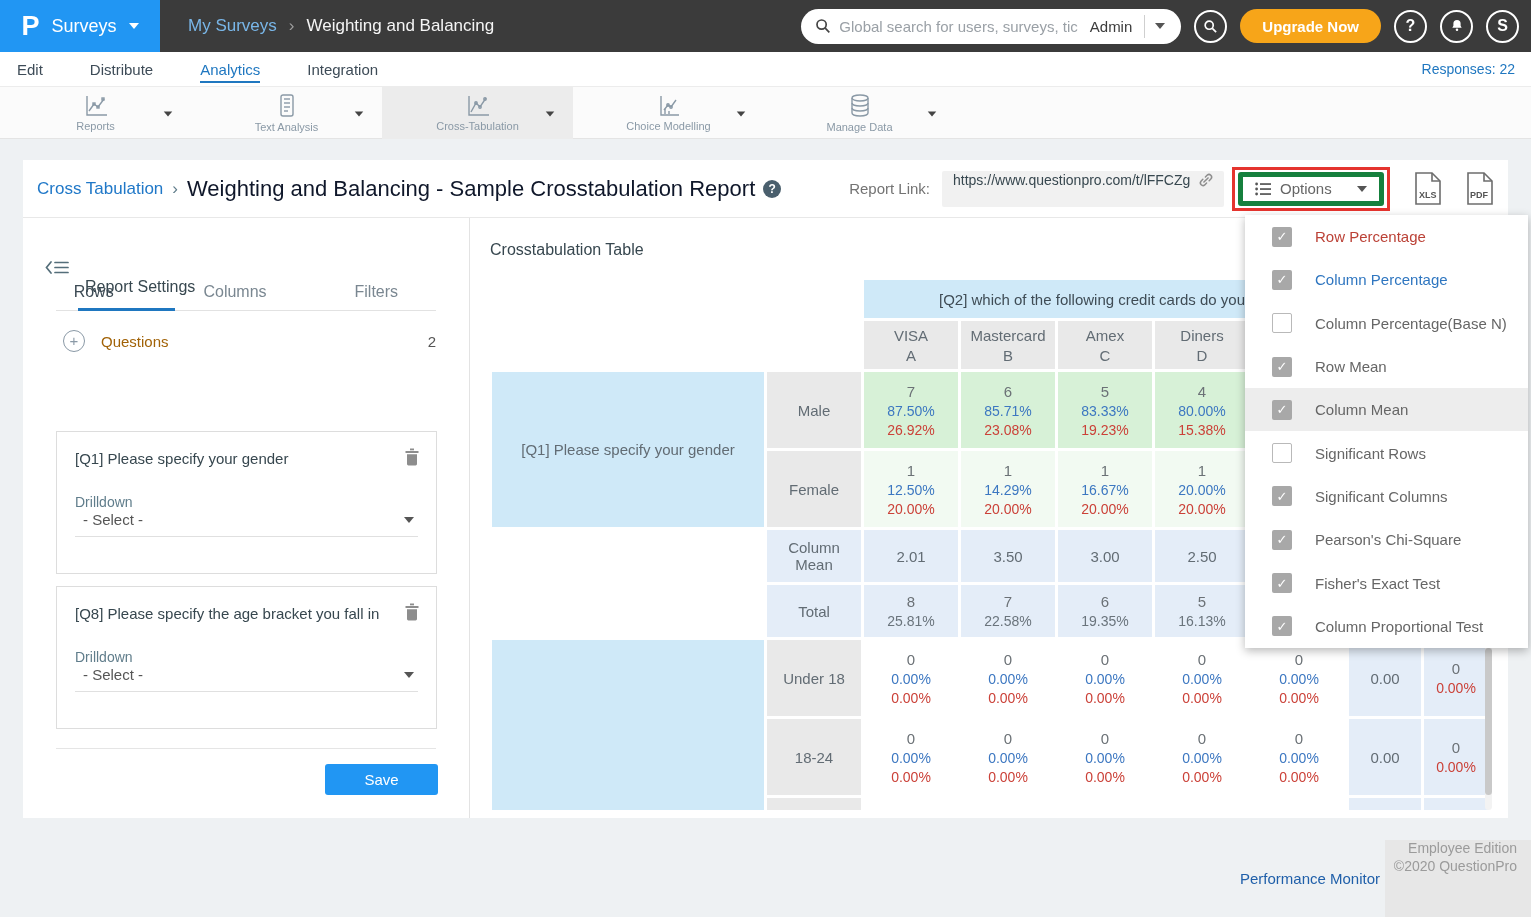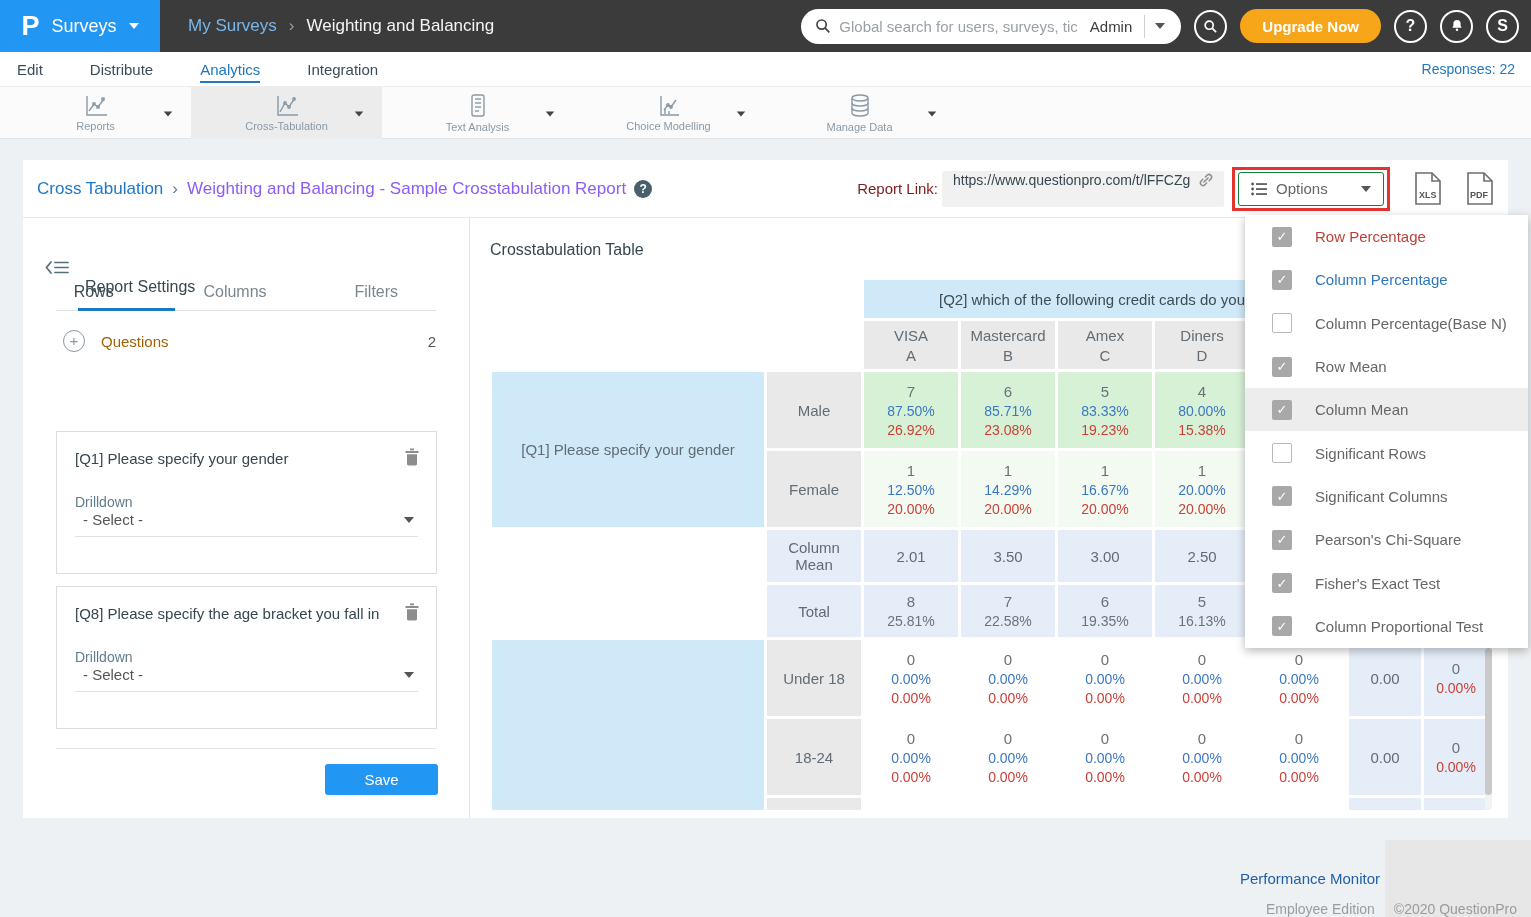--- a/index.html
+++ b/index.html
@@ -41,28 +41,28 @@
   .tool.selected { background:#ececec; }
   .tool-label { font-size:11px; color:#8a99a6; }
   .tool .caret { position:absolute; right:18px; top:24px; border-top-color:#444; transform:scale(.85); }
   .tool svg { stroke:#8a99a6; fill:none; stroke-width:1.4; }
 
   
   .card { position:absolute; top:160px; left:23px; width:1485px; height:658px; background:#fff; }
   .card-header { position:absolute; top:0; left:0; right:0; height:58px; border-bottom:1px solid #e8e8e8; display:flex; align-items:center; padding-left:14px; }
   .bc-link { color:#2078c8; font-size:17px; cursor:pointer; }
   .bc-sep { color:#607d8b; font-size:17px; margin:0 9px; }
-  .bc-title { color:#8b5cf6; font-size:17px; }
+  .bc-title { color:#0f172a; font-size:22px; }
   .help-circle { width:18px; height:18px; border-radius:50%; background:#4a5f6d; color:#fff; font-size:12px; font-weight:bold; display:flex; align-items:center; justify-content:center; margin-left:8px; }
   .hdr-right { margin-left:auto; display:flex; align-items:center; padding-right:14px; }
-  .rl-label { font-size:15px; color:#7f1d1d; margin-right:4px; }
+  .rl-label { font-size:15px; color:#737373; margin-right:12px; }
   .url-box { width:282px; height:36px; background:#f1f1f1; border-radius:2px; display:flex; align-items:center; padding:0 8px 17px 11px; }
   .url-text { font-size:14px; color:#37474f; flex:1; white-space:nowrap; overflow:hidden; }
   .red-box { width:158px; height:44px; border:3px solid #e5342e; margin-left:8px; display:flex; align-items:center; justify-content:center; }
-  .options-btn { width:146px; height:34px; background:#fff; border:1px solid #15803d; border-radius:3px; display:flex; align-items:center; padding:0 12px; gap:9px; cursor:pointer; }
+  .options-btn { width:146px; height:34px; background:#fff; border:5px solid #15803d; border-radius:3px; display:flex; align-items:center; padding:0 12px; gap:9px; cursor:pointer; }
   .options-label { font-size:15px; color:#666; }
   .options-btn .caret { margin-left:auto; }
   .file-ic { margin-left:24px; cursor:pointer; position:relative; }
   .file-ic svg { display:block; }
 
   
   .left-panel { position:absolute; top:58px; left:0; width:447px; bottom:0; border-right:1px solid #e3e3e3; }
   .rs-row { position:absolute; top:20px; left:22px; display:flex; align-items:center; gap:16px; }
   .rs-title { font-size:16px; color:#37474f;margin-top:40px; }
   .ptabs { position:absolute; top:65px; left:0; right:22px; display:flex; }
@@ -113,21 +113,21 @@
   .opt-item.hover { background:#ededed; }
   .cb { width:20px; height:20px; border-radius:2px; flex:none; display:flex; align-items:center; justify-content:center; }
   .cb.on { background:#a8a8a8; color:#fff; font-size:13px; }
   .cb.off { background:#fff; border:1.5px solid #b9b9b9; }
   .opt-label { font-size:15px; color:#666; }
   .opt-label.red { color:#bb4136; }
   .opt-label.blu { color:#2f76c0; }
 
   
   .perf-link { position:absolute; top:870px; left:1240px; font-size:15px; color:#1f5fa9; cursor:pointer; }
-  .footer-panel { position:absolute; top:840px; left:1385px; width:146px; height:77px; background:#e7e7e7; display:flex; flex-direction:row; justify-content:flex-end; align-items:flex-end; padding-right:14px; gap:19px; }
+  .footer-panel { position:absolute; top:840px; left:1385px; width:146px; height:77px; background:#e7e7e7; display:flex; flex-direction:column; justify-content:flex-start; align-items:flex-end; padding-right:14px; gap:2px; }
   .footer-panel span { font-size:14px; color:#9b9b9b; white-space:nowrap; }
 </style>
 </head>
 <body>
 
 <div id="canvas">
 
   <div class="topbar">
     <div class="logo-block">
       <span class="logo-p">P</span>
@@ -189,40 +189,40 @@
       <svg width="24" height="22" viewBox="0 0 24 22">
           <path d="M3 1v19h20"></path>
           <path d="M5 16l5-7 4 3 6-8"></path>
           <rect x="9" y="8" width="2" height="2"></rect>
           <rect x="13" y="11" width="2" height="2"></rect>
           <rect x="18" y="3" width="2" height="2"></rect>
         </svg>
       <span class="tool-label">Reports</span>
       <span class="caret"></span>
     </div>
+    <div class="tool">
+      <svg width="20" height="24" viewBox="0 0 20 24">
+          <rect x="4" y="1" width="12" height="21" rx="2"></rect>
+          <line x1="7" y1="5" x2="13" y2="5"></line>
+          <line x1="7" y1="9" x2="13" y2="9"></line>
+          <line x1="7" y1="13" x2="13" y2="13"></line>
+          <line x1="7" y1="17" x2="11" y2="17"></line>
+        </svg>
+      <span class="tool-label">Text Analysis</span>
+      <span class="caret"></span>
+    </div>
     <div class="tool selected">
       <svg width="24" height="22" viewBox="0 0 24 22">
           <path d="M3 1v19h20"></path>
           <path d="M5 17l5-9 4 4 6-9"></path>
           <circle cx="10" cy="8" r="1.2"></circle>
           <circle cx="14" cy="12" r="1.2"></circle>
           <circle cx="19" cy="4" r="1.2"></circle>
         </svg>
       <span class="tool-label">Cross-Tabulation</span>
-      <span class="caret"></span>
-    </div>
-    <div class="tool">
-      <svg width="20" height="24" viewBox="0 0 20 24">
-          <rect x="4" y="1" width="12" height="21" rx="2"></rect>
-          <line x1="7" y1="5" x2="13" y2="5"></line>
-          <line x1="7" y1="9" x2="13" y2="9"></line>
-          <line x1="7" y1="13" x2="13" y2="13"></line>
-          <line x1="7" y1="17" x2="11" y2="17"></line>
-        </svg>
-      <span class="tool-label">Text Analysis</span>
       <span class="caret"></span>
     </div>
     <div class="tool">
       <svg width="24" height="22" viewBox="0 0 24 22">
           <path d="M4 1v19h18"></path>
           <path d="M7 15l4-5 3 2 5-7"></path>
           <circle cx="11" cy="10" r="1.2"></circle>
           <circle cx="14" cy="12" r="1.2"></circle>
           <line x1="8" y1="19" x2="8" y2="14"></line>
           <line x1="12" y1="19" x2="12" y2="16"></line>

